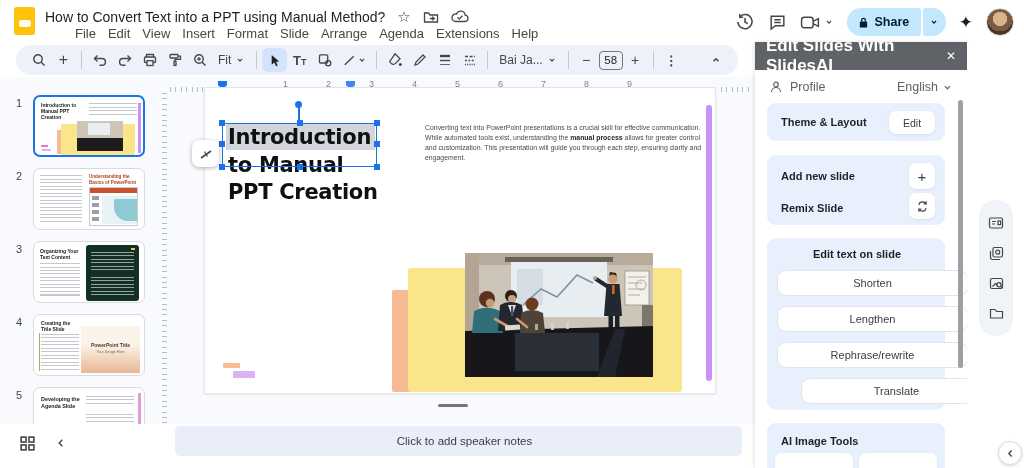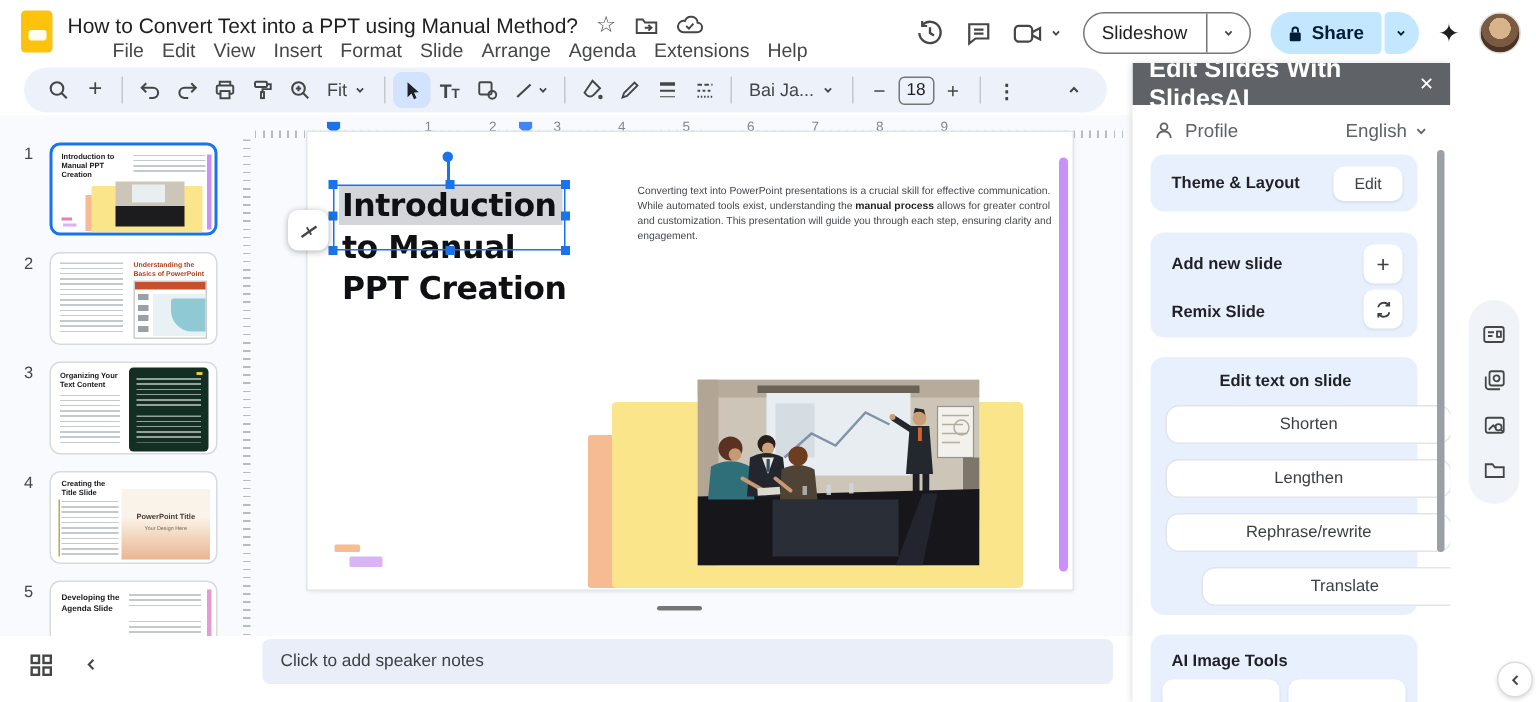--- a/index.html
+++ b/index.html
@@ -74,21 +74,21 @@
   .photo { position:absolute; left:260px; top:165px; width:188px; height:124px; }
   .dash-o { position:absolute; left:18px; top:275px; width:17px; height:5px; background:#f9bc8f; border-radius:1px; }
   .dash-p { position:absolute; left:28px; top:283px; width:22px; height:7px; background:#d9b3f5; border-radius:1px; }
   .sel-box { position:absolute; left:17px; top:35px; width:155px; height:44px; border:1.6px solid #1a73e8; }
   .hdl { position:absolute; width:6px; height:6px; background:#1a73e8; }
   .rot-stem { position:absolute; left:93px; top:19px; width:1.6px; height:14px; background:#1a73e8; }
   .rot-dot { position:absolute; left:90px; top:13px; width:7px; height:7px; border-radius:50%; background:#1a73e8; }
   .magic-btn { position:absolute; left:-13px; top:52px; width:27px; height:27px; background:#fff; border-radius:7px; box-shadow:0 1px 4px rgba(0,0,0,.3); display:flex; align-items:center; justify-content:center; }
 
   
-  .bottombar { position:absolute; left:0; top:424px; width:755px; height:44px; background:#fff; }
+  .bottombar { position:absolute; left:0; top:424px; width:755px; height:44px; background:#fff;text-align:center; }
   .gridbtn { position:absolute; left:19px; top:11px; }
   .bchev { position:absolute; left:55px; top:13px; }
   .notesbox { position:absolute; left:175px; top:2px; width:567px; height:30px; background:#e9eef8; border-radius:5px; font-size:11.5px; color:#3c4043; line-height:30px; padding-left:12px; }
 
   
   .panel { position:absolute; left:755px; top:42px; width:212px; height:426px; background:#fff; box-shadow:-1px 0 4px rgba(0,0,0,.12); overflow:hidden; }
   .phead { position:absolute; left:0; top:0; right:0; height:28px; background:#5f6368; display:flex; align-items:center; }
   .phead .t { font-size:17px; font-weight:700; color:#fff; padding-left:11px; }
   .phead .x { margin-left:auto; padding-right:11px; color:#fff; font-size:12px; }
   .prow { position:absolute; left:0; top:33px; right:0; height:24px; display:flex; align-items:center; padding:0 14px; gap:7px; }
@@ -157,29 +157,20 @@
           </svg>
       </span>
       <span class="camwrap">
         <svg width="21" height="15" viewBox="0 0 20 14" fill="none" stroke="#444746" stroke-width="1.4">
             <rect x="1.5" y="2" width="11" height="10" rx="2.5"></rect>
             <path d="M12.5 6l5-2.6v7.2l-5-2.6"></path>
           </svg>
         <svg width="10" height="10" viewBox="0 0 12 12">
             <path d="M3.5 4.7L6 7.3l2.5-2.6" fill="none" stroke="#444746" stroke-width="1.4"></path>
           </svg>
-      </span>
-      <span class="pill-outline">
-        <span class="lbl">Slideshow</span>
-        <span class="sep"></span>
-        <span class="car">
-            <svg width="10" height="10" viewBox="0 0 12 12">
-              <path d="M3.5 4.7L6 7.3l2.5-2.6" fill="none" stroke="#444746" stroke-width="1.4"></path>
-            </svg>
-          </span>
       </span>
       <span class="share-wrap">
         <span class="share-main">
           <span class="ic">
             <svg width="11" height="13" viewBox="0 0 12 14">
                 <rect x="2" y="6" width="8" height="6.5" rx="1" fill="#001d35"></rect>
                 <path d="M4 6V4.4a2 2 0 0 1 4 0V6" fill="none" stroke="#001d35" stroke-width="1.4"></path>
               </svg>
           </span>
           <span class="lbl">Share</span>
@@ -293,21 +284,21 @@
     </span>
     <span class="tdiv"></span>
     <span class="fontbox">
       <span class="tlabel">Bai Ja...</span>
       <svg width="10" height="10" viewBox="0 0 12 12">
           <path d="M3.5 4.7L6 7.3l2.5-2.6" fill="none" stroke="#444746" stroke-width="1.4"></path>
         </svg>
     </span>
     <span class="tdiv"></span>
     <span class="tbi" style="font-size:14px;">−</span>
-    <span class="sizebox">18</span>
+    <span class="sizebox">58</span>
     <span class="tbi" style="font-size:14px;">+</span>
     <span class="tdiv"></span>
     <span class="tbi" style="font-size:13px; font-weight:700;">⋮</span>
     <span class="tbi collapse">
       <svg width="12" height="12" viewBox="0 0 12 12">
           <path d="M3.5 7.3L6 4.7l2.5 2.6" fill="none" stroke="#444746" stroke-width="1.4"></path>
         </svg>
     </span>
   </div>
 

